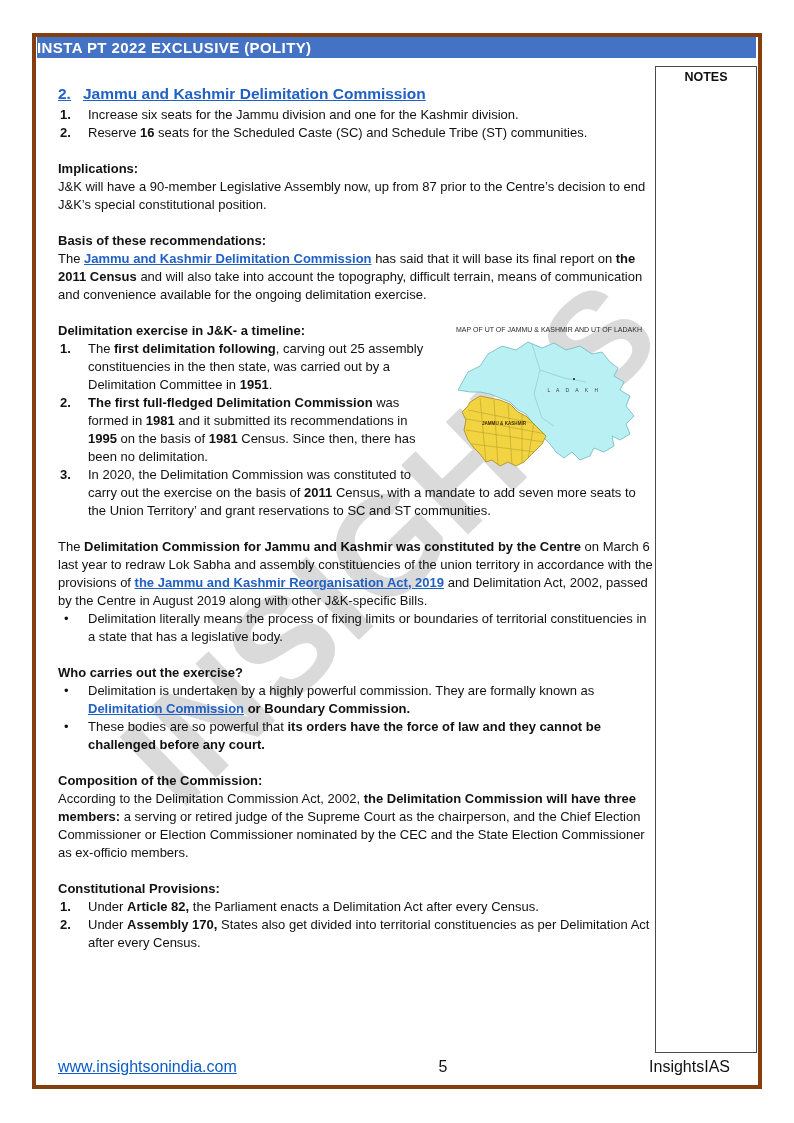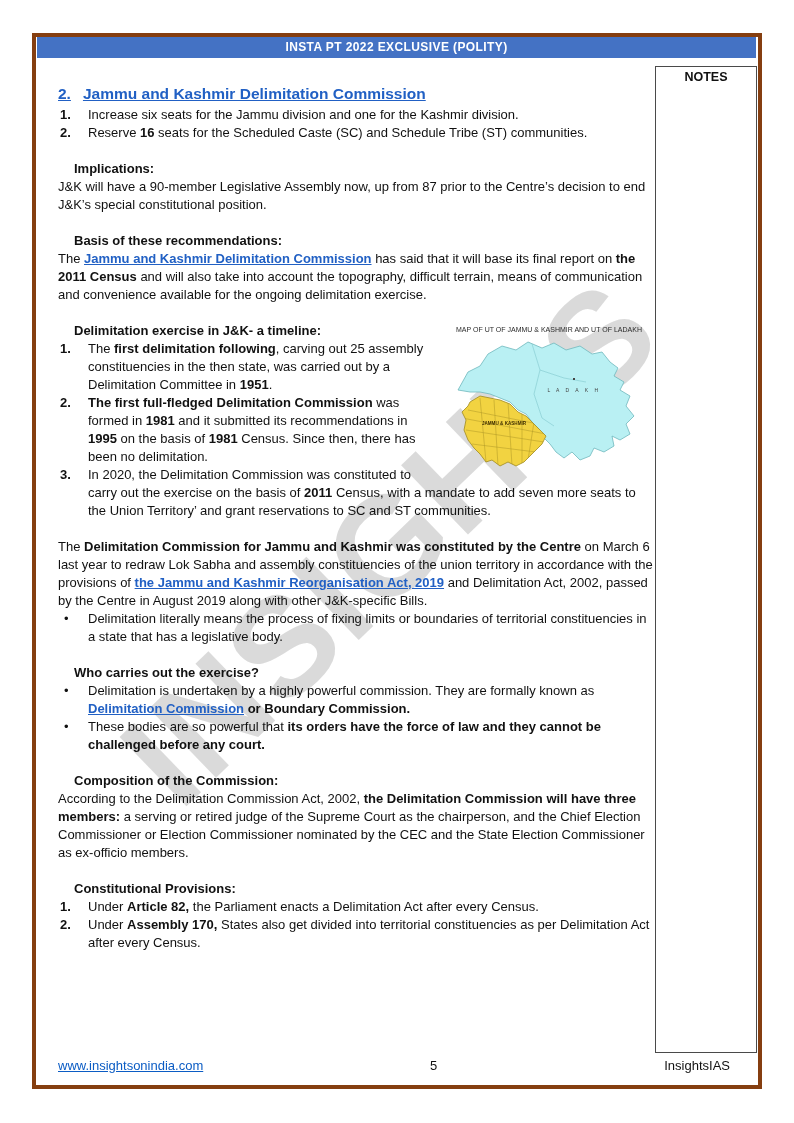--- a/index.html
+++ b/index.html
@@ -8,22 +8,22 @@
     font-family:"Liberation Sans", sans-serif; color:#111;
     overflow:hidden;
   }
   .frame {
     position:absolute; left:32px; top:33px; width:730px; height:1056px;
     box-sizing:border-box; border:4px solid var(--brown,#853e10);
     background:#fff; z-index:0;
   }
   .headerbar {
     position:absolute; left:37px; top:37px; width:719px; height:21px;
-    background:var(--bar,#4472c4); color:#fff; font-size:12px; font-weight:bold;
-    text-align:center; line-height:21px; letter-spacing:.4px; z-index:2;
+    background:var(--bar,#4472c4); color:#fff; font-size:15px; font-weight:bold;
+    text-align:left; line-height:21px; letter-spacing:.4px; z-index:2;
   }
   .watermark {
     position:absolute; left:25px; top:462px; width:730px; z-index:1;
     text-align:center; white-space:nowrap; font-size:140px; font-weight:bold;
     letter-spacing:2px; color:var(--wm,#c3c3c3); opacity:.6;
     transform:rotate(-44deg); pointer-events:none;
   }
   .notes {
     position:absolute; left:655px; top:66px; width:102px; height:987px;
     box-sizing:border-box; border:1px solid #4a4a4a; background:#fff;
@@ -32,35 +32,35 @@
   }
   .content {
     position:absolute; left:58px; top:84px; width:596px; z-index:2;
     font-size:13px; line-height:18px;
   }
   .doc-heading {
     color:var(--accent,#2160c4); font-weight:bold; font-size:15.5px;
     line-height:20px; display:flex; gap:12px; margin-bottom:2px;
   }
   .doc-heading span { text-decoration:underline; }
-  .subhead { font-weight:bold;margin-left:16px; }
+  .subhead { font-weight:bold; }
   .gap { height:18px; }
   .clear { clear:both; }
   .lrow { position:relative; padding-left:30px; }
   .lrow .marker { position:absolute; left:6px; }
   .lrow .marker.num { left:2px; font-weight:bold; }
   .doclink {
     color:var(--accent,#2160c4); font-weight:bold; text-decoration:underline;
     cursor:pointer;
   }
   .mapfloat { float:right; width:210px; height:152px; margin:0 0 6px 10px; }
   .mapfloat svg { display:block; }
   .footer {
     position:absolute; left:58px; top:1058px; width:672px; z-index:2;
-    display:flex; justify-content:space-between; font-size:13px;
+    display:flex; justify-content:space-between; font-size:16px;
   }
   .footer .url { color:#0b5cc4; text-decoration:underline; cursor:pointer; }
 </style>
 </head>
 <body>
 
 <div class="frame"></div>
 <div class="watermark">INSIGHTS</div>
 <div class="headerbar">
   <span>INSTA PT 2022 EXCLUSIVE (POLITY)</span>

